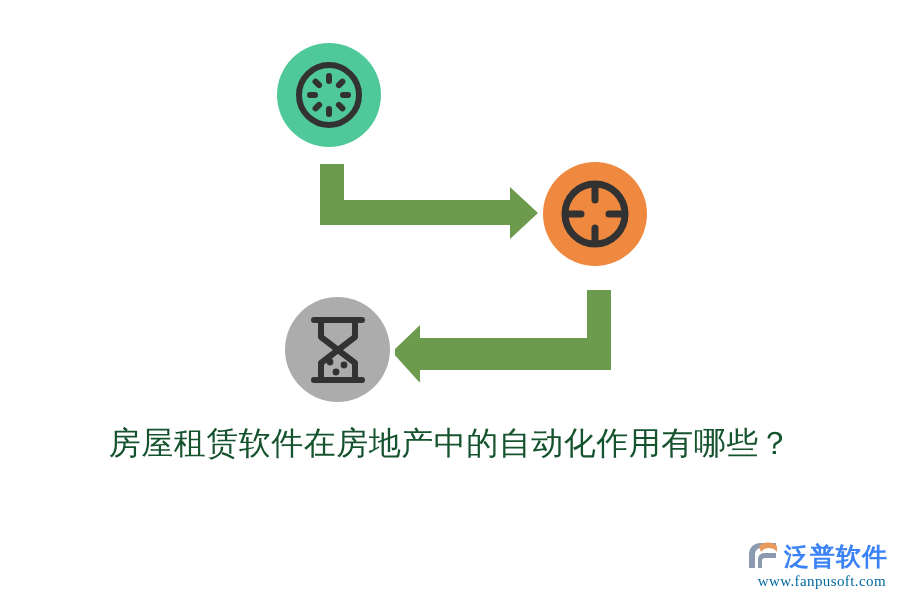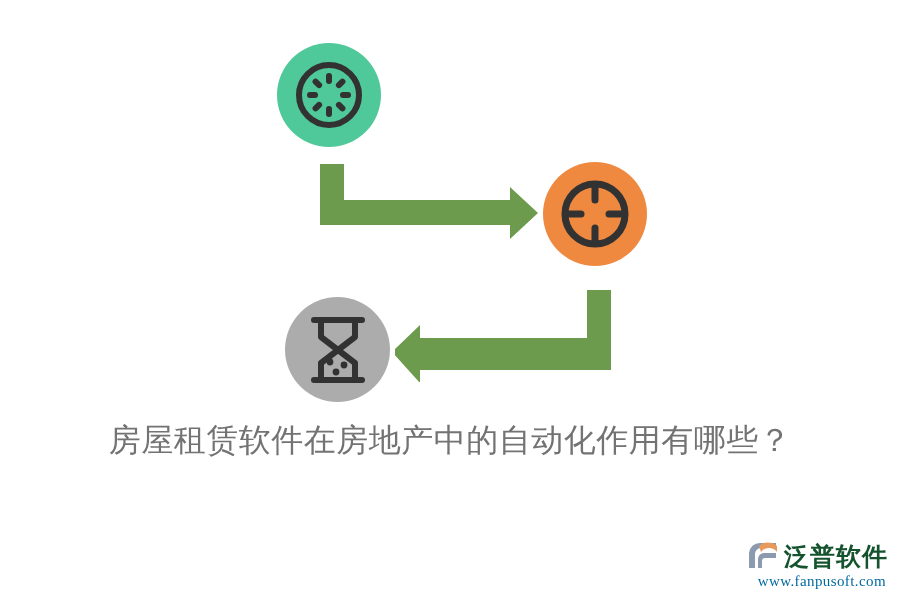--- a/index.html
+++ b/index.html
@@ -71,25 +71,25 @@
     height: 100px;
   }
 
   
   #page-title {
     position: absolute;
     left: 0;
     top: 420px;
     width: 900px;
     text-align: center;
-    font-family: Liberation Mono, monospace;
+    font-family: Liberation Sans, sans-serif;
     font-size: 32px;
     line-height: 46px;
     letter-spacing: 0.5px;
-    color: #737373;
+    color: #14532d;
     white-space: nowrap;
     font-weight: 400;
   }
 
   
   #watermark {
     position: absolute;
     right: 12px;
     bottom: 10px;
     display: flex;
@@ -98,21 +98,21 @@
   }
   #watermark-top {
     display: flex;
     align-items: center;
     gap: 4px;
   }
   #watermark-brand {
     font-family: "DejaVu Sans", "Liberation Sans", sans-serif;
     font-size: 25px;
     font-weight: bold;
-    color: #14532d;
+    color: #3b82f6;
     letter-spacing: 1px;
     line-height: 28px;
   }
   #watermark-url {
     font-family: "Liberation Serif", "DejaVu Serif", serif;
     font-size: 15px;
     color: #0369a1;
     letter-spacing: 0.4px;
     margin-top: 1px;
     margin-right: 2px;

